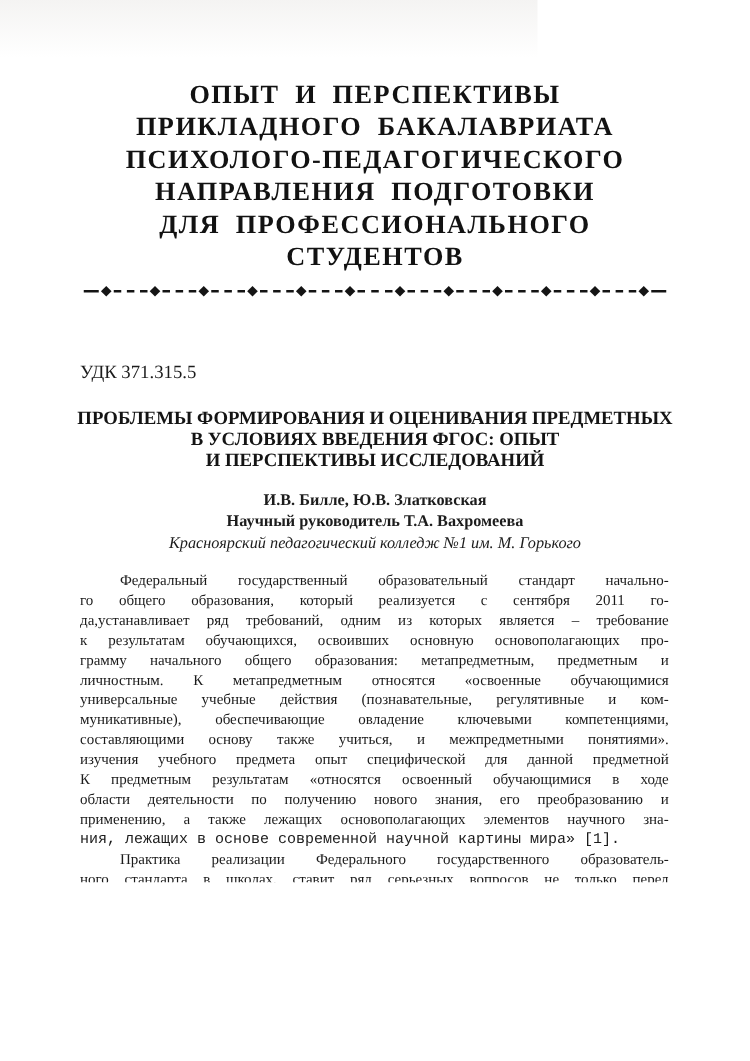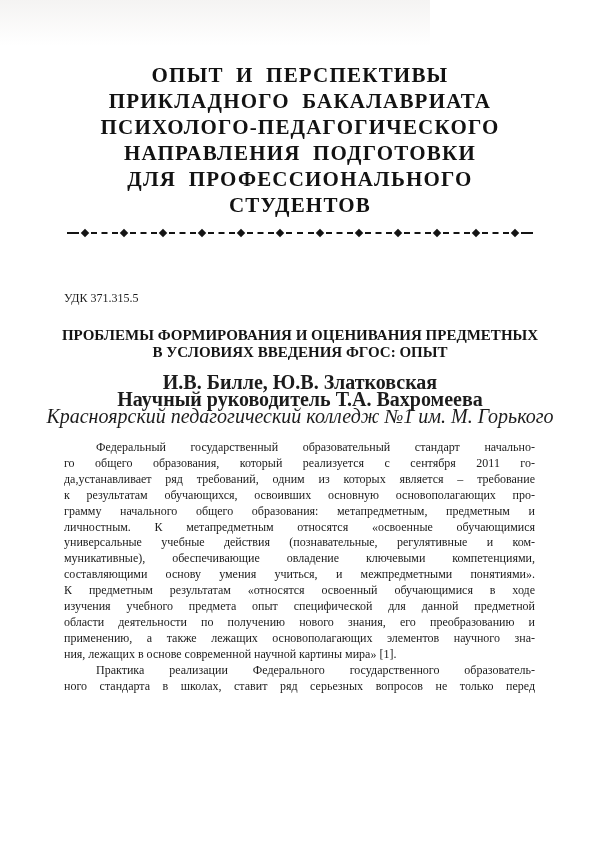--- a/index.html
+++ b/index.html
@@ -45,52 +45,52 @@
   .divider .dash.edge { flex: 0.45 1 auto; }
   .divider .diamond {
     flex: 0 0 auto;
     width: 6px; height: 6px;
     background: #141414;
     transform: rotate(45deg);
     margin: 0 2px;
   }
   .udc {
     margin: 52px 64px 0 64px;
-    font-size: 12px;
+    font-size: 15px;
     line-height: 18px;
   }
   .article-title {
     margin: 20px 20px 10px;
     text-align: center;
     font-weight: bold;
     font-size: 15px;
     line-height: 17px;
     color: #141414;
   }
   .article-title .title-line { white-space: nowrap; }
   .authors {
     margin: 13px 20px 0;
     text-align: center;
-    font-size: 20px;
+    font-size: 13px;
     line-height: 17px;
   }
   .authors .names, .authors .advisor { font-weight: bold; white-space: nowrap; }
   .authors .affiliation { font-style: italic; white-space: nowrap; }
   .body-text {
     margin: 15px 65px 0 64px;
     font-size: 12px;
     line-height: 15.9px;
     color: #1b1b1b;
   }
   .body-text .line {
     text-align: justify;
     text-align-last: justify;
   }
   .body-text .line.para-start { text-indent: 32px; }
-  .body-text .line.para-end { text-align-last: left; }
+  .body-text .line.para-end { text-align-last: left; font-family: Liberation Mono, monospace; }
   .page-number {
     position: absolute;
     left: 66px;
     top: 779px;
     font-size: 14px;
     color: #2a2a2a;
     margin-left: 24px;
   }
 </style>
 </head>
@@ -134,40 +134,41 @@
       <span class="dash" style="border-top-color: rgb(20, 20, 20);"></span>
       <span class="diamond" style="background: rgb(20, 20, 20);"></span>
       <span class="dash edge" style="border-top-color: rgb(20, 20, 20);"></span>
     </div>
 
   <div class="udc">УДК 371.315.5</div>
 
   <div class="article-title">
     <div class="title-line">ПРОБЛЕМЫ ФОРМИРОВАНИЯ И ОЦЕНИВАНИЯ ПРЕДМЕТНЫХ</div>
     <div class="title-line">В УСЛОВИЯХ ВВЕДЕНИЯ ФГОС: ОПЫТ</div>
+    <div class="title-line">И ПЕРСПЕКТИВЫ ИССЛЕДОВАНИЙ</div>
   </div>
 
   <div class="authors">
     <div class="names">И.В. Билле, Ю.В. Златковская</div>
     <div class="advisor">Научный руководитель Т.А. Вахромеева</div>
     <div class="affiliation">Красноярский педагогический колледж №1 им. М. Горького</div>
   </div>
 
   <div class="body-text">
     <div class="line para-start">Федеральный государственный образовательный стандарт начально-</div>
     <div class="line">го общего образования, который реализуется с сентября 2011 го-</div>
     <div class="line">да,устанавливает ряд требований, одним из которых является – требование</div>
     <div class="line">к результатам обучающихся, освоивших основную основополагающих про-</div>
     <div class="line">грамму начального общего образования: метапредметным, предметным и</div>
     <div class="line">личностным. К метапредметным относятся «освоенные обучающимися</div>
     <div class="line">универсальные учебные действия (познавательные, регулятивные и ком-</div>
     <div class="line">муникативные), обеспечивающие овладение ключевыми компетенциями,</div>
-    <div class="line">составляющими основу умения учиться, и межпредметными понятиями».</div>
+    <div class="line">составляющими основу также учиться, и межпредметными понятиями».</div>
+    <div class="line">изучения учебного предмета опыт специфической для данной предметной</div>
     <div class="line">К предметным результатам «относятся освоенный обучающимися в ходе</div>
-    <div class="line">изучения учебного предмета опыт специфической для данной предметной</div>
     <div class="line">области деятельности по получению нового знания, его преобразованию и</div>
     <div class="line">применению, а также лежащих основополагающих элементов научного зна-</div>
     <div class="line para-end">ния, лежащих в основе современной научной картины мира» [1].</div>
     <div class="line para-start">Практика реализации Федерального государственного образователь-</div>
     <div class="line">ного стандарта в школах, ставит ряд серьезных вопросов не только перед</div>
   </div>
 
   <div class="page-number">10</div>
 </div>
 

